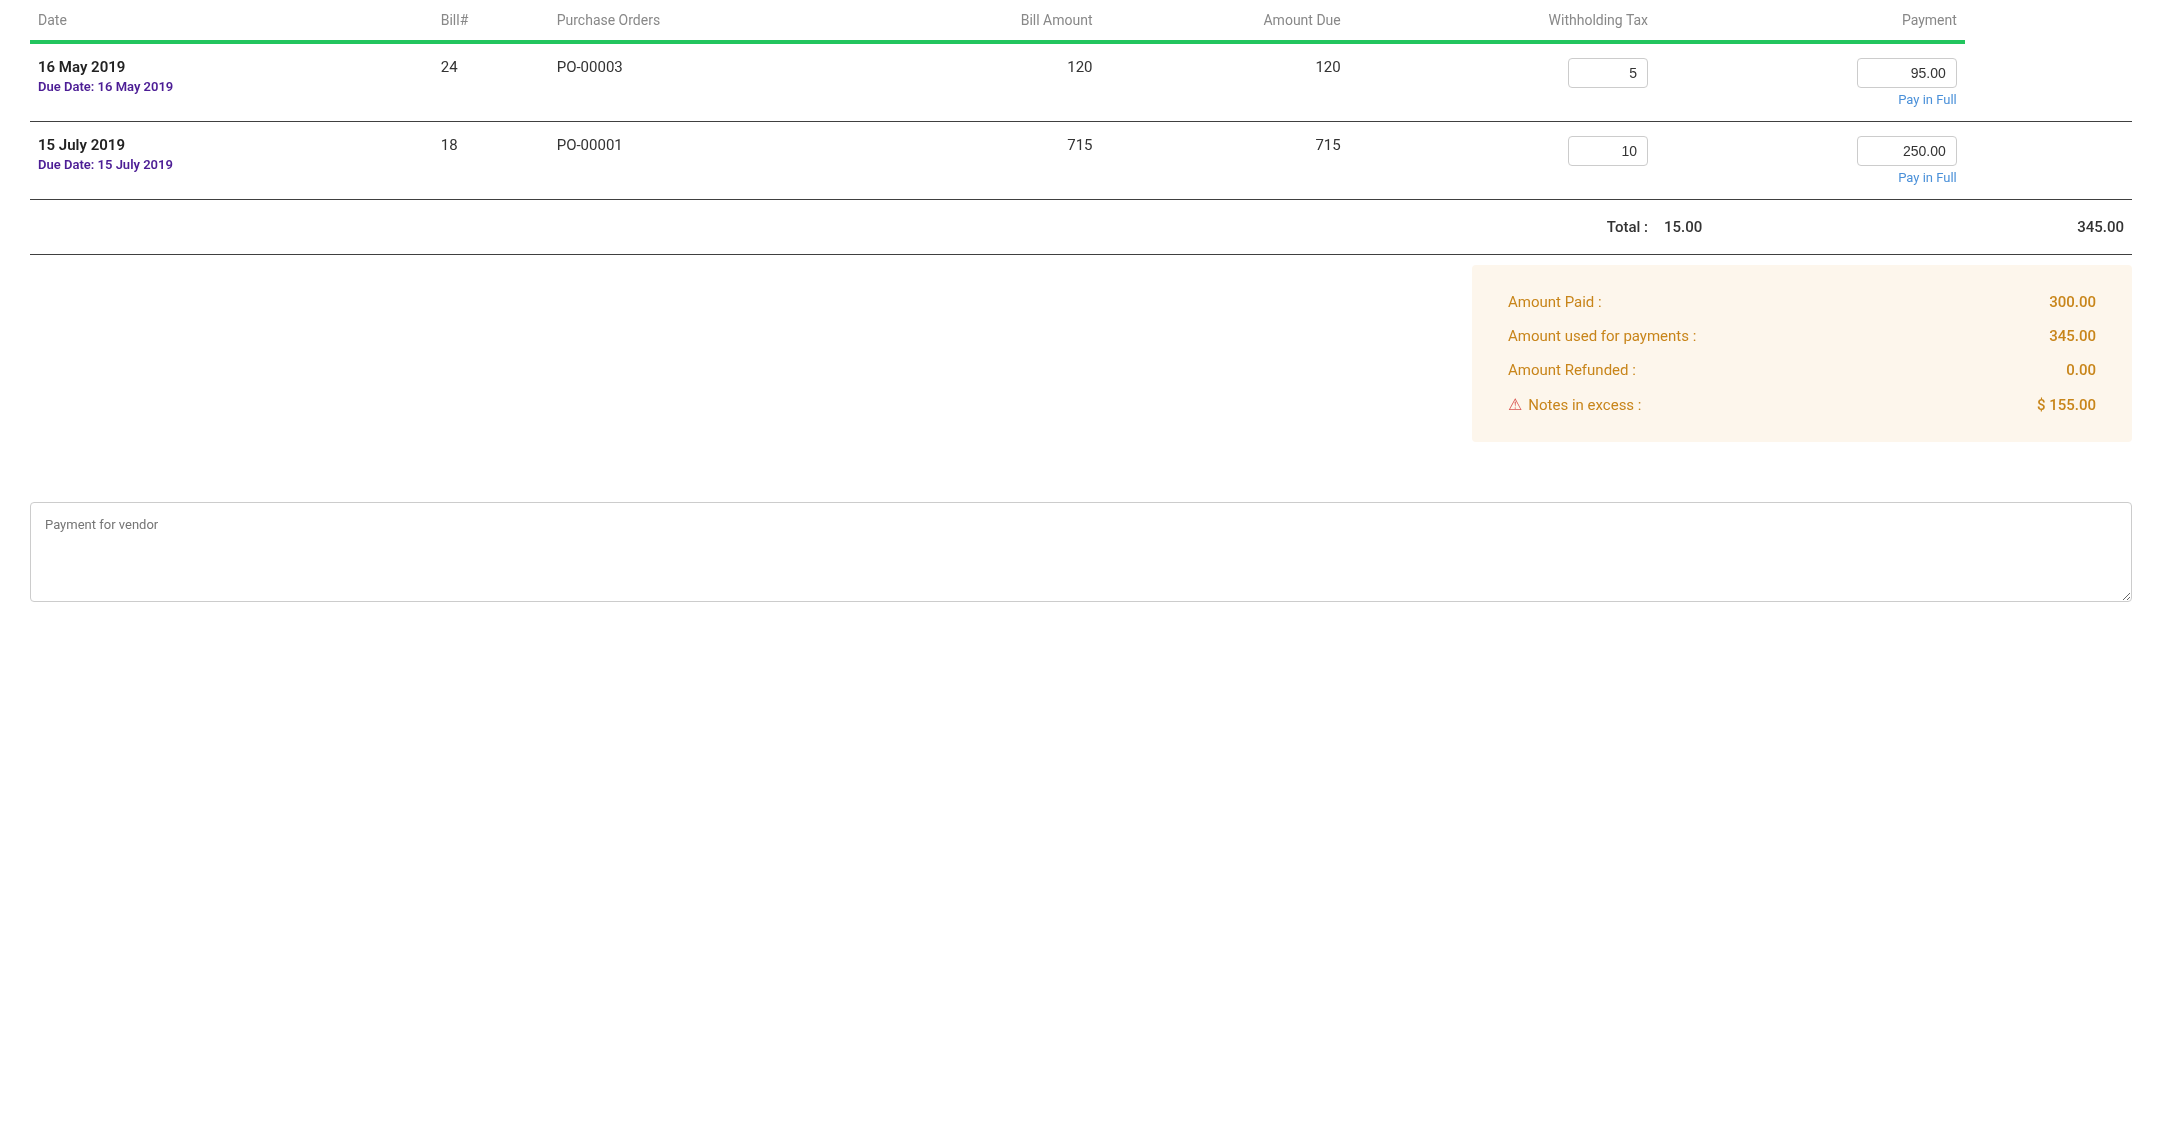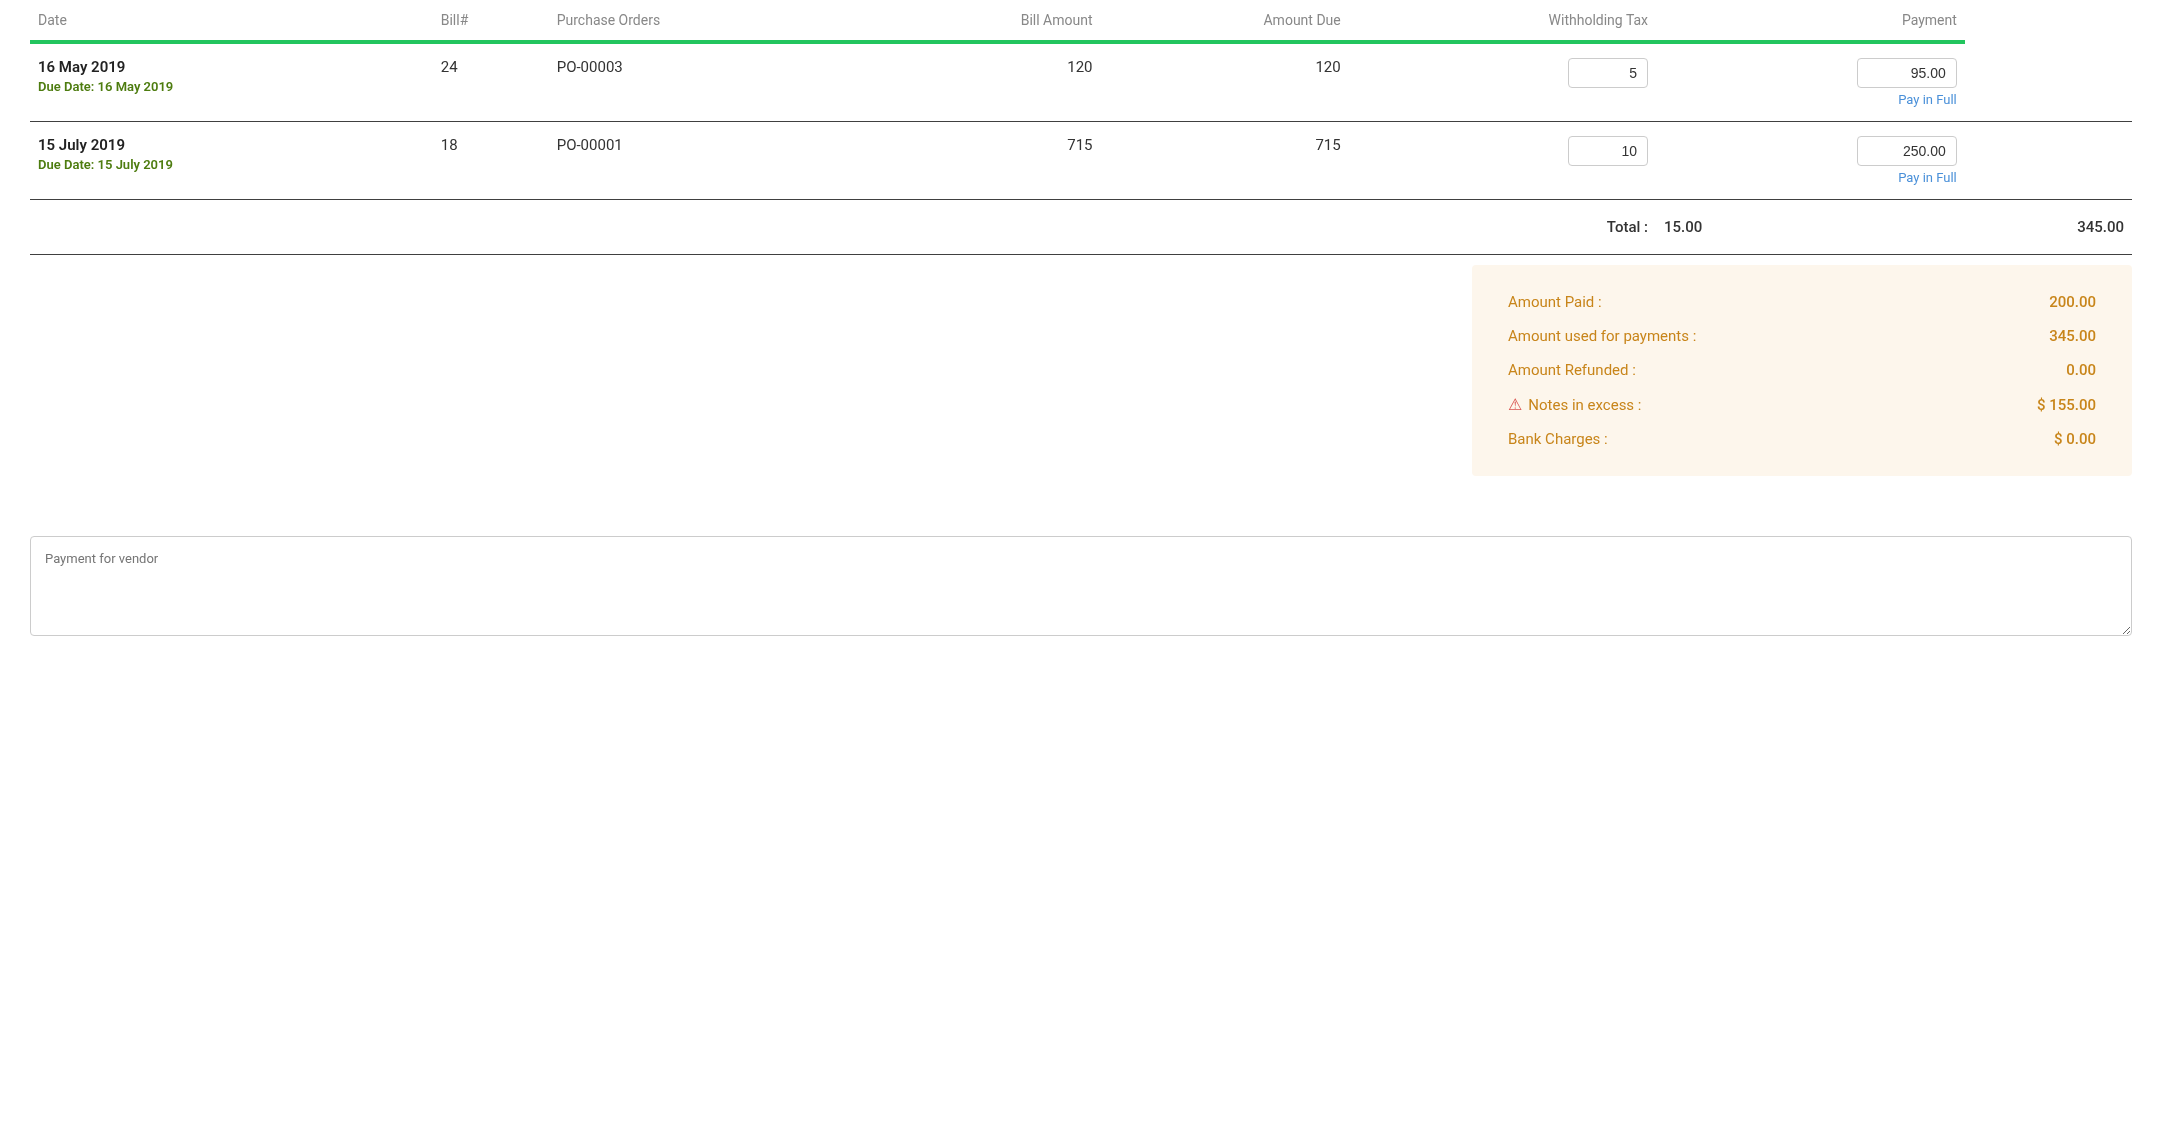--- a/index.html
+++ b/index.html
@@ -41,21 +41,21 @@
     }
     tbody td.right {
       text-align: right;
     }
     .bill-date {
       font-weight: 600;
       color: #222;
     }
     .due-date {
       font-size: 13px;
-      color: #4d7c0f;
+      color: #4c1d95;
       margin-top: 3px;
     }
     .due-date span {
       font-weight: 600;
     }
     .wht-input {
       border: 1px solid #ccc;
       border-radius: 4px;
       padding: 6px 10px;
       width: 80px;
@@ -236,40 +236,36 @@
           <td class="total-value right">345.00</td>
         </tr>
       </tbody>
     </table>
   </div>
 
   <div class="clearfix">
     <div class="summary-box">
       <div class="summary-row">
         <span class="summary-label">Amount Paid :</span>
-        <span class="summary-value">200.00</span>
+        <span class="summary-value">300.00</span>
       </div>
       <div class="summary-row">
         <span class="summary-label">Amount used for payments :</span>
         <span class="summary-value">345.00</span>
       </div>
       <div class="summary-row">
         <span class="summary-label">Amount Refunded :</span>
         <span class="summary-value">0.00</span>
       </div>
       <div class="summary-row">
         <span class="excess-label">
           <span class="warning-icon">⚠</span>
           <span>Notes in excess :</span>
         </span>
         <span class="summary-value">$ 155.00</span>
       </div>
-      <div class="summary-row">
-        <span class="summary-label">Bank Charges :</span>
-        <span class="summary-value">$ 0.00</span>
-      </div>
     </div>
   </div>
 
   <div class="notes-section">
     <textarea class="notes-textarea" placeholder="Payment for vendor" style=""></textarea>
   </div>
 </div>
 
 </body></html>

